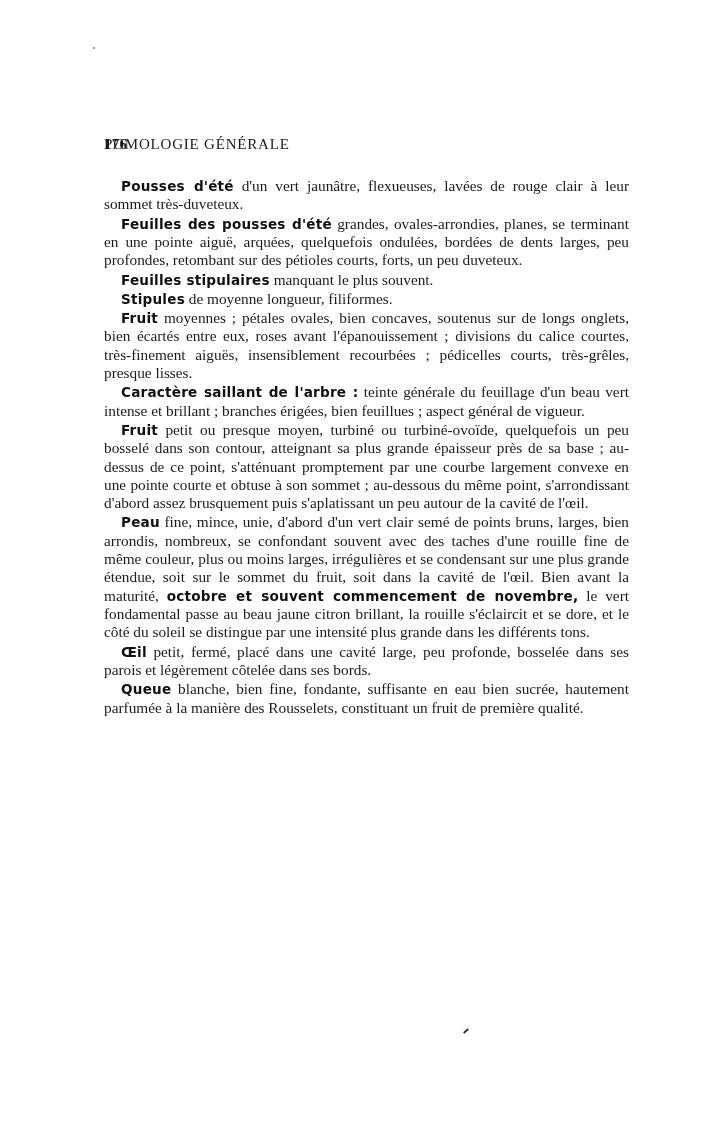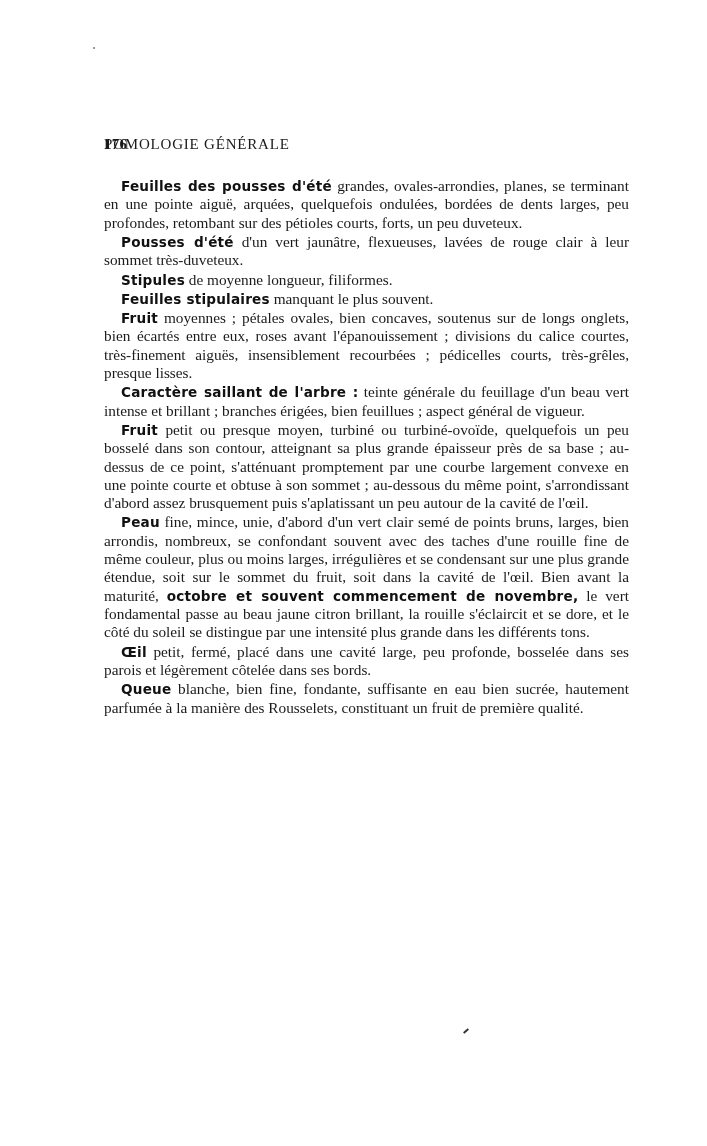--- a/index.html
+++ b/index.html
@@ -85,24 +85,24 @@
 <body>
 
 <div class="speck"></div>
 
 <div class="running-head">
   <span class="page-number">176</span>
   <span class="book-title">POMOLOGIE GÉNÉRALE</span>
 </div>
 
 <div class="body-text">
+  <p class="para"><span class="term">Pousses d'été</span><span class="text"> d'un vert jaunâtre, flexueuses, lavées de rouge clair à leur sommet très-duveteux.</span></p>
   <p class="para"><span class="term">Feuilles des pousses d'été</span><span class="text"> grandes, ovales-arrondies, planes, se terminant en une pointe aiguë, arquées, quelquefois ondulées, bordées de dents larges, peu profondes, retombant sur des pétioles courts, forts, un peu duveteux.</span></p>
-  <p class="para"><span class="term">Pousses d'été</span><span class="text"> d'un vert jaunâtre, flexueuses, lavées de rouge clair à leur sommet très-duveteux.</span></p>
+  <p class="para"><span class="term">Feuilles stipulaires</span><span class="text"> manquant le plus souvent.</span></p>
   <p class="para"><span class="term">Stipules</span><span class="text"> de moyenne longueur, filiformes.</span></p>
-  <p class="para"><span class="term">Feuilles stipulaires</span><span class="text"> manquant le plus souvent.</span></p>
   <p class="para"><span class="term">Fruit</span><span class="text"> moyennes ; pétales ovales, bien concaves, soutenus sur de longs onglets, bien écartés entre eux, roses avant l'épanouissement ; divisions du calice courtes, très-finement aiguës, insensiblement recourbées ; pédicelles courts, très-grêles, presque lisses.</span></p>
   <p class="para"><span class="term">Caractère saillant de l'arbre :</span><span class="text"> teinte générale du feuillage d'un beau vert intense et brillant ; branches érigées, bien feuillues ; aspect général de vigueur.</span></p>
   <p class="para"><span class="term">Fruit</span><span class="text"> petit ou presque moyen, turbiné ou turbiné-ovoïde, quelquefois un peu bosselé dans son contour, atteignant sa plus grande épaisseur près de sa base ; au-dessus de ce point, s'atténuant promptement par une courbe largement convexe en une pointe courte et obtuse à son sommet ; au-dessous du même point, s'arrondissant d'abord assez brusquement puis s'aplatissant un peu autour de la cavité de l'œil.</span></p>
   <p class="para"><span class="term">Peau</span><span class="text"> fine, mince, unie, d'abord d'un vert clair semé de points bruns, larges, bien arrondis, nombreux, se confondant souvent avec des taches d'une rouille fine de même couleur, plus ou moins larges, irrégulières et se condensant sur une plus grande étendue, soit sur le sommet du fruit, soit dans la cavité de l'œil. Bien avant la maturité, </span><span class="term">octobre et souvent commencement de novembre,</span><span class="text"> le vert fondamental passe au beau jaune citron brillant, la rouille s'éclaircit et se dore, et le côté du soleil se distingue par une intensité plus grande dans les différents tons.</span></p>
   <p class="para"><span class="term">Œil</span><span class="text"> petit, fermé, placé dans une cavité large, peu profonde, bosselée dans ses parois et légèrement côtelée dans ses bords.</span></p>
   <p class="para"><span class="term">Queue</span><span class="text"> blanche, bien fine, fondante, suffisante en eau bien sucrée, haute­ment parfumée à la manière des Rousselets, constituant un fruit de première qualité.</span></p>
 </div>
 
 <div class="bottom-mark"></div>
 

